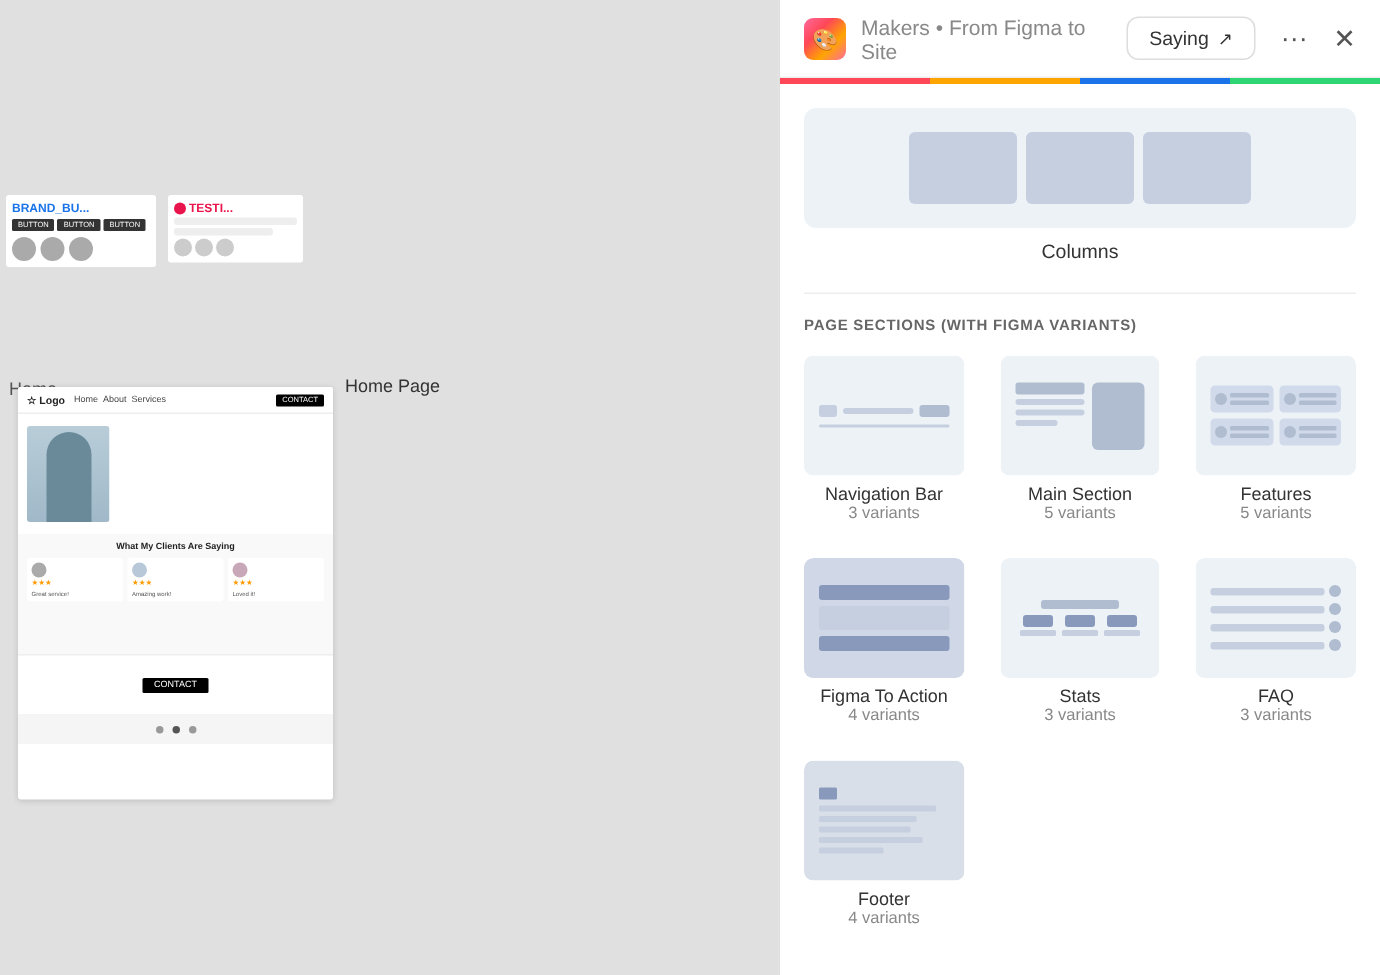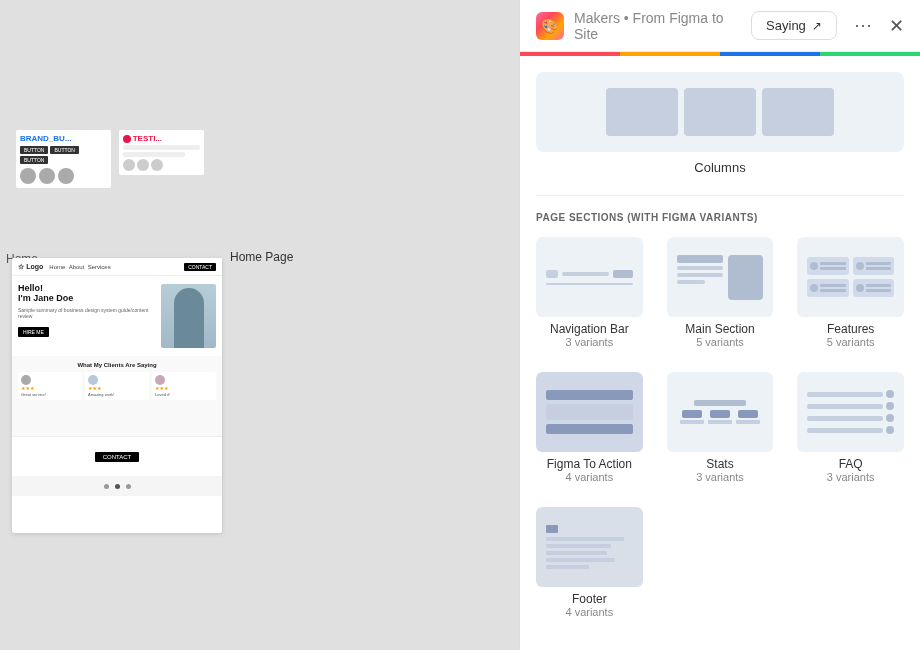--- a/index.html
+++ b/index.html
@@ -236,21 +236,21 @@
 
     
     .floating-items {
       position: absolute;
       top: 130px;
       left: 0;
       width: 220px;
       display: flex;
       gap: 8px;
       align-items: flex-start;
-      padding: 0 16px;
+      padding: 0 4px;
     }
 
     .brand-card {
       background: white;
       border-radius: 2px;
       padding: 4px;
       font-size: 7px;
       width: 100px;
     }
     .brand-label {
@@ -630,25 +630,20 @@
 
   <div class="preview-card">
     <div class="preview-nav">
       <span class="preview-nav-logo">☆ Logo</span>
       <span class="preview-nav-links">
         Home&nbsp;&nbsp;About&nbsp;&nbsp;Services
       </span>
       <span class="preview-nav-btn">CONTACT</span>
     </div>
     <div class="preview-hero">
-      <div class="preview-hero-text">
-        <div class="preview-hero-title">Hello!<br>I'm Jane Doe</div>
-        <div class="preview-hero-sub">Sample summary of business design system guide/content review</div>
-        <div class="preview-hero-btn">HIRE ME</div>
-      </div>
       <div class="preview-hero-img">
         <div class="preview-hero-img-person">
           <div class="person-silhouette"></div>
         </div>
       </div>
     </div>
     <div class="preview-testimonials">
       <div class="preview-test-title">What My Clients Are Saying</div>
       <div class="preview-test-cards">
         <div class="preview-test-card">

